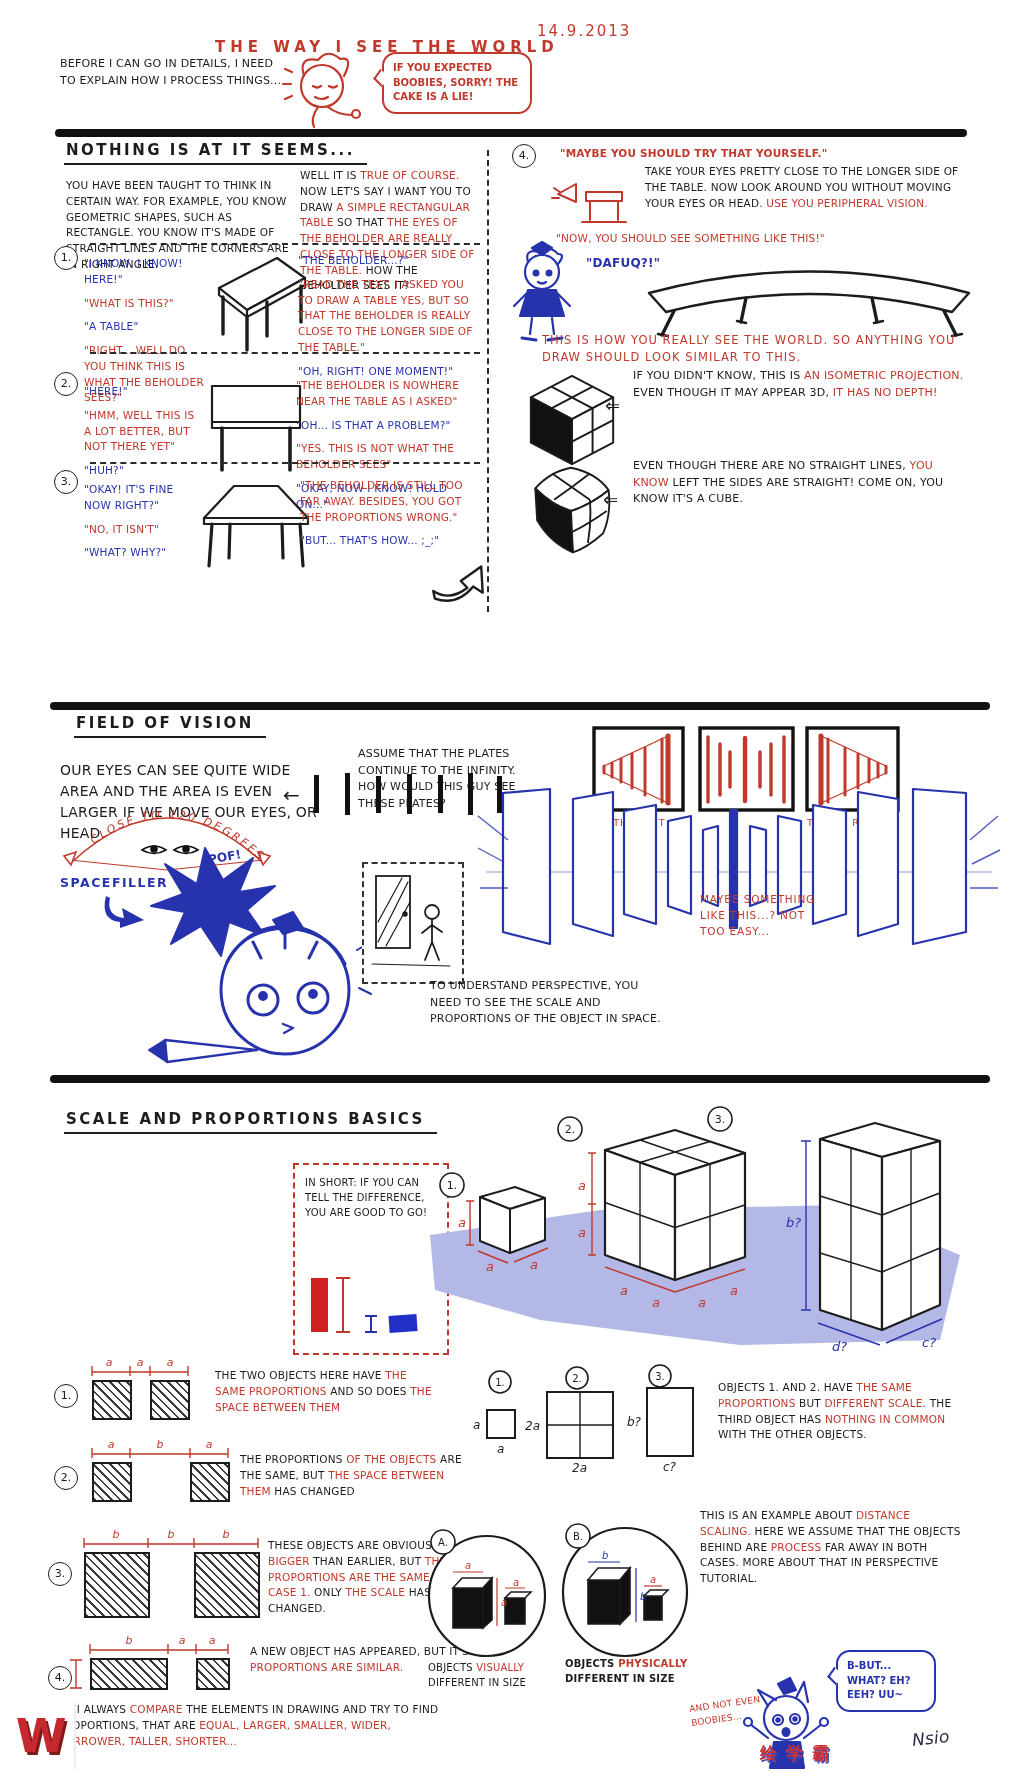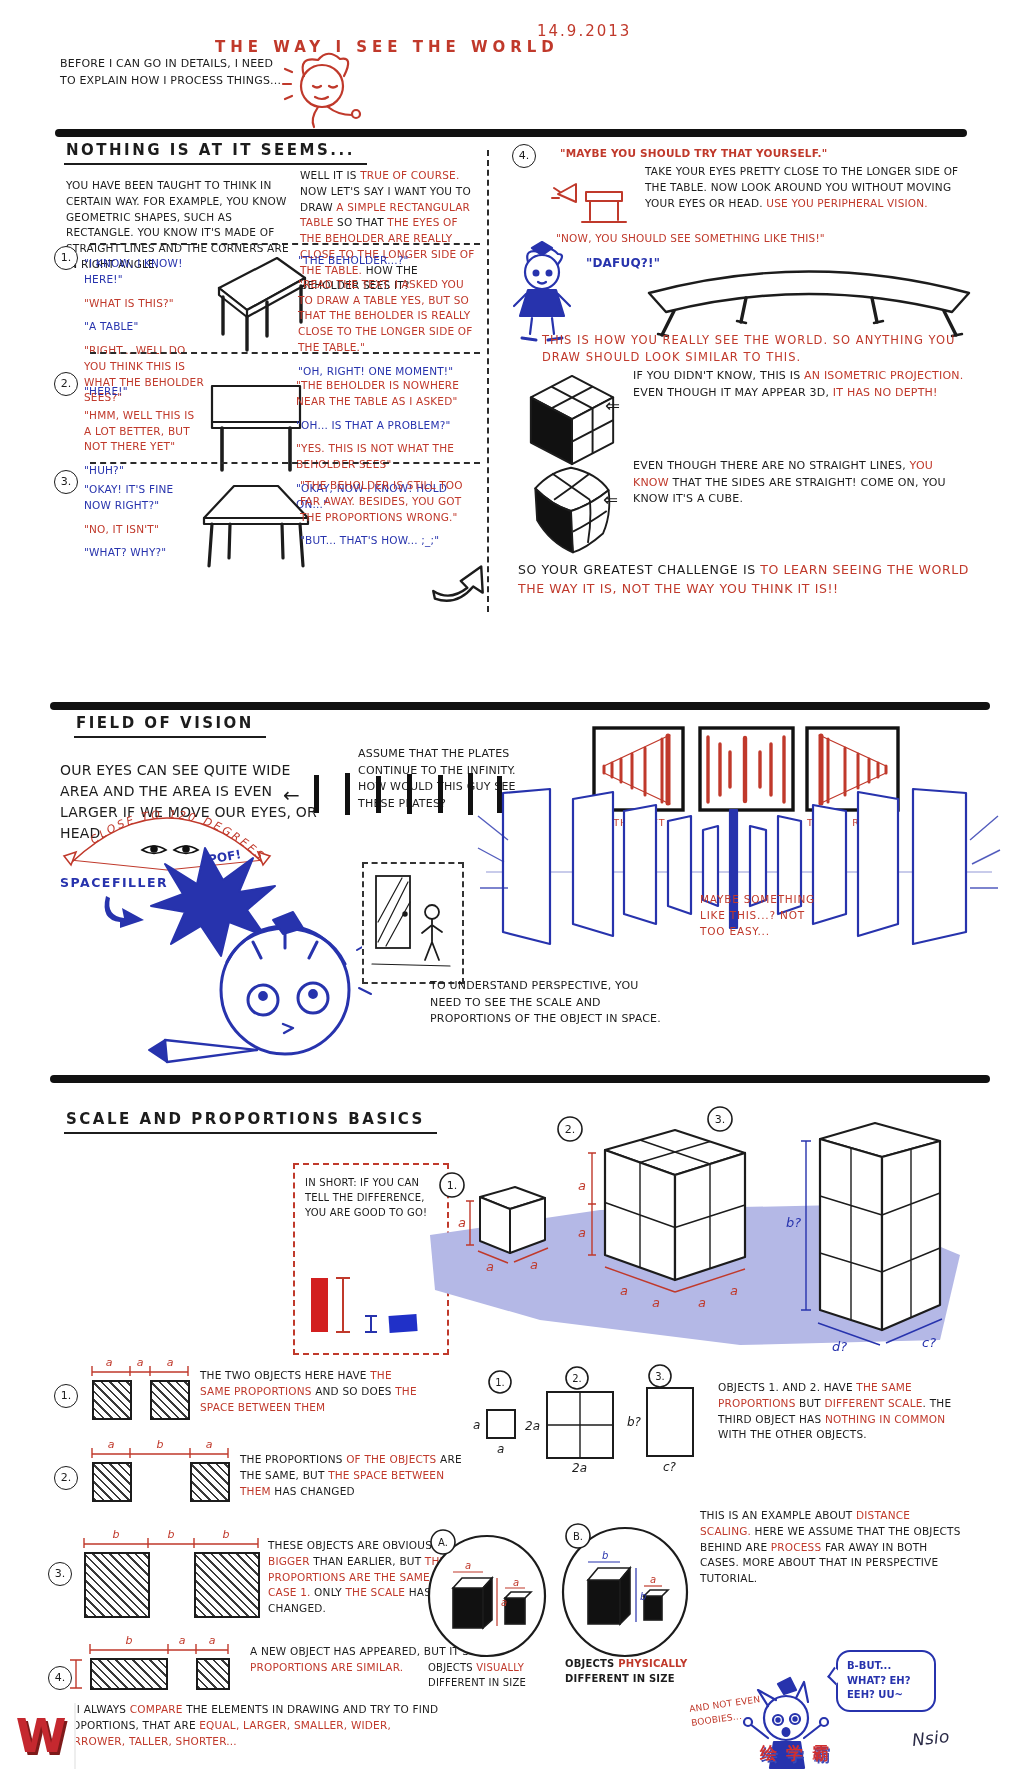--- a/index.html
+++ b/index.html
@@ -47,20 +47,21 @@
       <circle cx="40" cy="40" r="21" fill="#fff"></circle>
       <path d="M22 30 Q16 10 36 14 Q46 2 58 13 Q72 10 62 30"></path>
       <path d="M31 40 q4 3 8 0 M47 40 q4 3 8 0"></path>
       <path d="M33 51 q7 4 13 0"></path>
       <path d="M36 61 q-8 12 -4 20 M46 61 q10 8 24 8"></path>
       <circle cx="74" cy="68" r="4" fill="#fff"></circle>
       <path d="M10 26 l-7 -3 M9 38 l-8 0 M10 50 l-7 3"></path>
     </g>
   </svg>
 
+  <div class="bubble" style="left:382px;top:52px;width:128px">IF YOU EXPECTED BOOBIES, SORRY! THE CAKE IS A LIE!</div>
 
   <div class="bar" style="left:55px;top:129px;width:912px"></div>
 
   <div class="sec-title" style="left:64px;top:141px">NOTHING IS AT IT SEEMS...</div>
   <div class="t" style="left:66px;top:178px;width:228px">YOU HAVE BEEN TAUGHT TO THINK IN CERTAIN WAY. FOR EXAMPLE, YOU KNOW GEOMETRIC SHAPES, SUCH AS RECTANGLE. YOU KNOW IT'S MADE OF STRAIGHT LINES AND THE CORNERS ARE IN RIGHT ANGLE.</div>
   <div class="t" style="left:300px;top:168px;width:180px"><span class="c-k">WELL IT IS </span><span class="c-r">TRUE OF COURSE.</span><span class="c-k"> NOW LET'S SAY I WANT YOU TO DRAW </span><span class="c-r">A SIMPLE RECTANGULAR TABLE</span><span class="c-k"> SO THAT </span><span class="c-r">THE EYES OF THE BEHOLDER ARE REALLY CLOSE TO THE LONGER SIDE OF THE TABLE.</span><span class="c-k"> HOW THE BEHOLDER SEES IT?</span></div>
   <div class="vdash" style="left:487px;top:150px;height:462px"></div>
 
   <div class="hdash" style="left:90px;top:243px;width:390px"></div>
   <div class="num" style="left:54px;top:246px">1.</div>
@@ -175,23 +176,22 @@
 
   <svg style="left:524px;top:462px" width="94" height="98" viewBox="0 0 100 104">
     <g stroke="#1c1c1c" stroke-width="2" stroke-linejoin="round">
       <path d="M50 6 Q78 12 90 30 Q70 46 50 52 Q30 46 12 28 Q28 10 50 6 Z" fill="#fff"></path>
       <path d="M50 52 Q70 46 90 30 Q93 56 84 76 Q66 92 52 96 Q49 72 50 52 Z" fill="#fff"></path>
       <path d="M12 28 Q30 46 50 52 L52 96 Q28 86 14 62 Z" fill="#111"></path>
       <path d="M30 12 Q50 26 70 40 M70 12 Q52 26 32 40 M52 74 Q68 66 88 52 M70 40 Q72 62 68 86" fill="none"></path>
     </g>
   </svg>
   <div class="t" style="left:603px;top:486px;font-size:18px">⇐</div>
-  <div class="t" style="left:633px;top:458px;width:330px;font-size:11px"><span class="c-k">EVEN THOUGH THERE ARE NO STRAIGHT LINES, </span><span class="c-r">YOU KNOW</span><span class="c-k"> THAT THE SIDES ARE STRAIGHT! COME ON, YOU KNOW IT'S A CUBE.</span></div>
-
-  <div class="t" style="left:518px;top:560px;width:456px;font-size:12.5px;letter-spacing:.6px;line-height:1.55"><span class="c-k">SO YOUR GREATEST CHALLENGE IS </span><span class="c-r">TO LEARN SEEING THE WORLD THE WAY IT IS, NOT THE WAY YOU THINK IT IS!!</span></div>
+  <div class="t" style="left:633px;top:458px;width:330px;font-size:11px"><span class="c-k">EVEN THOUGH THERE ARE NO STRAIGHT LINES, </span><span class="c-r">YOU KNOW</span><span class="c-k"> LEFT THE SIDES ARE STRAIGHT! COME ON, YOU KNOW IT'S A CUBE.</span></div>
+
 
   <div class="bar" style="left:50px;top:702px;width:940px"></div>
   <div class="sec-title" style="left:74px;top:714px">FIELD OF VISION</div>
   <div class="t" style="left:60px;top:760px;width:258px;font-size:14px">OUR EYES CAN SEE QUITE WIDE AREA AND THE AREA IS EVEN LARGER IF WE MOVE OUR EYES, OR HEAD.</div>
   <div class="t" style="left:358px;top:746px;width:168px;font-size:11px">ASSUME THAT THE PLATES CONTINUE TO THE INFINITY. HOW WOULD THIS GUY SEE THESE PLATES?</div>
 
   <svg style="left:592px;top:726px" width="93" height="86" viewBox="0 0 93 86">
     <rect x="2" y="2" width="89" height="82" fill="#fff" stroke="#111" stroke-width="3.4"></rect>
     <g stroke="#c0392b" fill="none" stroke-linecap="round">
       <path d="M12 40 L78 9 M12 47 L78 78" stroke-width="1.2"></path>
@@ -388,21 +388,21 @@
   <svg style="left:90px;top:1356px" width="100" height="20" viewBox="0 0 100 20">
     <g stroke="#c0392b" stroke-width="1.4" fill="none">
         <path d="M2 16 L98 16 M2 10 L2 20 M40 10 L40 20 M60 10 L60 20 M98 10 L98 20"></path>
       </g>
     <text x="19" y="10" text-anchor="middle" font-size="11" font-style="italic" fill="#c0392b">a</text>
     <text x="50" y="10" text-anchor="middle" font-size="11" font-style="italic" fill="#c0392b">a</text>
     <text x="80" y="10" text-anchor="middle" font-size="11" font-style="italic" fill="#c0392b">a</text>
   </svg>
   <div class="hatch" style="left:92px;top:1380px;width:36px;height:36px"></div>
   <div class="hatch" style="left:150px;top:1380px;width:36px;height:36px"></div>
-  <div class="t" style="left:200px;top:1368px;width:222px"><span class="c-k">THE TWO OBJECTS HERE HAVE </span><span class="c-r">THE SAME PROPORTIONS</span><span class="c-k"> AND SO DOES </span><span class="c-r">THE SPACE BETWEEN THEM</span></div>
+  <div class="t" style="left:215px;top:1368px;width:222px"><span class="c-k">THE TWO OBJECTS HERE HAVE </span><span class="c-r">THE SAME PROPORTIONS</span><span class="c-k"> AND SO DOES </span><span class="c-r">THE SPACE BETWEEN THEM</span></div>
 
   <div class="num" style="left:54px;top:1466px">2.</div>
   <svg style="left:90px;top:1438px" width="140" height="20" viewBox="0 0 140 20">
     <g stroke="#c0392b" stroke-width="1.4" fill="none">
         <path d="M2 16 L138 16 M2 10 L2 20 M40 10 L40 20 M100 10 L100 20 M138 10 L138 20"></path>
       </g>
     <text x="21" y="10" text-anchor="middle" font-size="11" font-style="italic" fill="#c0392b">a</text>
     <text x="70" y="10" text-anchor="middle" font-size="11" font-style="italic" fill="#c0392b">b</text>
     <text x="119" y="10" text-anchor="middle" font-size="11" font-style="italic" fill="#c0392b">a</text>
   </svg>

